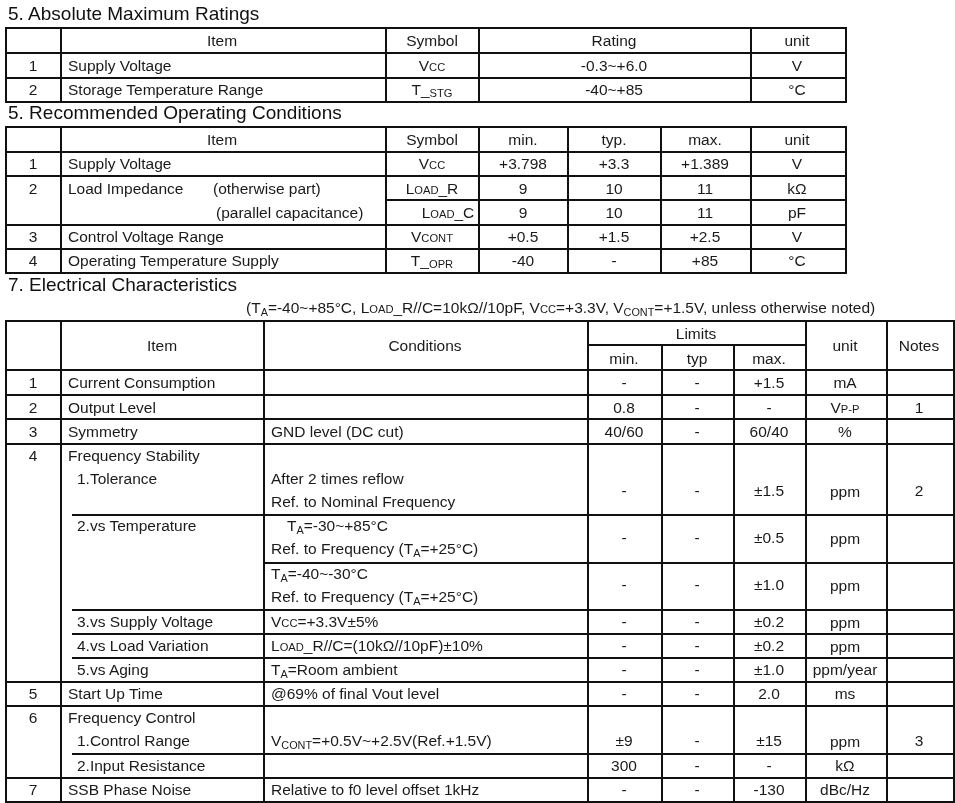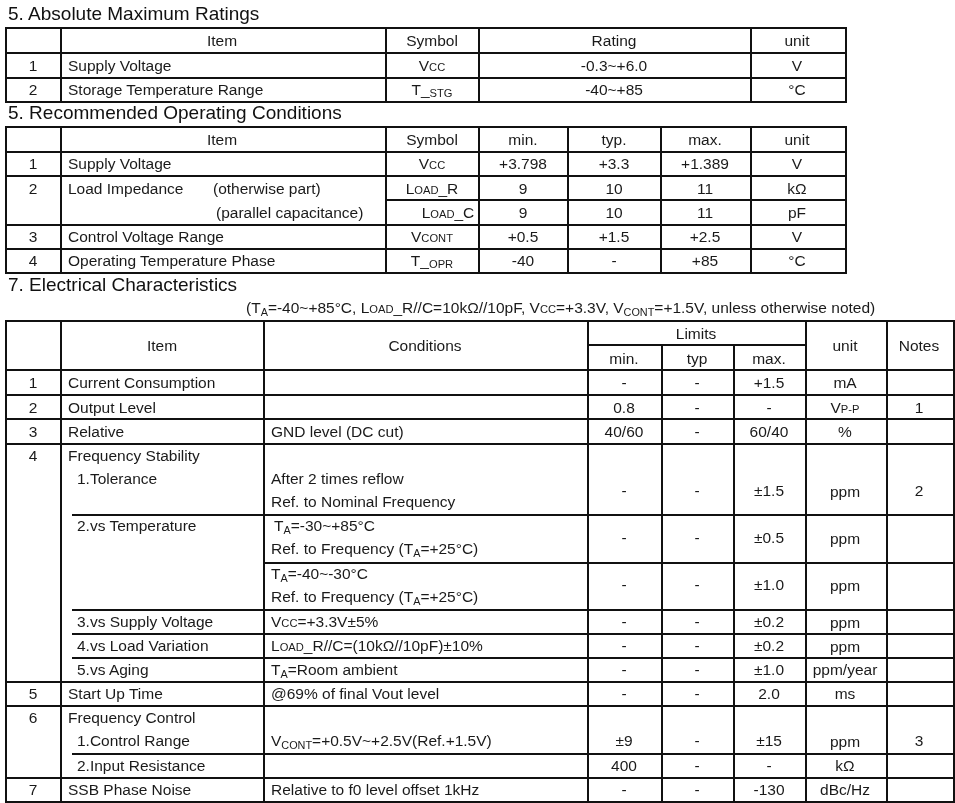--- a/index.html
+++ b/index.html
@@ -113,21 +113,21 @@
     <div class="t" style="left:68px;top:229px">Control Voltage Range</div>
     <div class="t c" style="left:432px;top:229px"><span>V</span><span class="sc">CONT</span></div>
     <div class="t c" style="left:523px;top:229px">+0.5</div>
     <div class="t c" style="left:614px;top:229px">+1.5</div>
     <div class="t c" style="left:705px;top:229px">+2.5</div>
     <div class="t c" style="left:797px;top:229px">V</div>
   </div>
 
   <div>
     <div class="t c" style="left:33px;top:253px">4</div>
-    <div class="t" style="left:68px;top:253px">Operating Temperature Phase</div>
+    <div class="t" style="left:68px;top:253px">Operating Temperature Supply</div>
     <div class="t c" style="left:432px;top:253px"><span>T_</span><span class="sc" style="vertical-align:-2px">OPR</span></div>
     <div class="t c" style="left:523px;top:253px">-40</div>
     <div class="t c" style="left:614px;top:253px">-</div>
     <div class="t c" style="left:705px;top:253px">+85</div>
     <div class="t c" style="left:797px;top:253px">°C</div>
   </div>
 </div>
 
 <div class="h" style="top:275px">7. Electrical Characteristics</div>
 <div class="t" style="left:246px;top:300px"><span>(T</span><sub>A</sub><span>=-40~+85°C, L</span><span class="sc">OAD</span><span>_R//C=10kΩ//10pF, V</span><span class="sc">CC</span><span>=+3.3V, V</span><sub>CONT</sub><span>=+1.5V, unless otherwise noted)</span></div>
@@ -184,21 +184,21 @@
     <div class="t" style="left:68px;top:400px">Output Level</div>
     <div class="t c" style="left:624px;top:400px">0.8</div>
     <div class="t c" style="left:697px;top:400px">-</div>
     <div class="t c" style="left:769px;top:400px">-</div>
     <div class="t c" style="left:845px;top:400px"><span>V</span><span class="sc">P-P</span></div>
     <div class="t c" style="left:919px;top:400px">1</div>
   </div>
 
   <div>
     <div class="t c" style="left:33px;top:424px">3</div>
-    <div class="t" style="left:68px;top:424px">Relative</div>
+    <div class="t" style="left:68px;top:424px">Symmetry</div>
     <div class="t" style="left:271px;top:424px">GND level (DC cut)</div>
     <div class="t c" style="left:624px;top:424px">40/60</div>
     <div class="t c" style="left:697px;top:424px">-</div>
     <div class="t c" style="left:769px;top:424px">60/40</div>
     <div class="t c" style="left:845px;top:424px">%</div>
   </div>
 
   <div>
     <div class="t c" style="left:33px;top:448px">4</div>
     <div class="t" style="left:68px;top:448px">Frequency Stability</div>
@@ -206,21 +206,21 @@
     <div class="t" style="left:77px;top:471px">1.Tolerance</div>
     <div class="t" style="left:271px;top:471px">After 2 times reflow</div>
     <div class="t" style="left:271px;top:494px">Ref. to Nominal Frequency</div>
     <div class="t c" style="left:624px;top:483px">-</div>
     <div class="t c" style="left:697px;top:483px">-</div>
     <div class="t c" style="left:769px;top:483px">±1.5</div>
     <div class="t c" style="left:845px;top:484px">ppm</div>
     <div class="t c" style="left:919px;top:483px">2</div>
 
     <div class="t" style="left:77px;top:518px">2.vs Temperature</div>
-    <div class="t" style="left:274px;top:518px"><span>T</span><sub>A</sub><span>=-30~+85°C</span></div>
+    <div class="t" style="left:287px;top:518px"><span>T</span><sub>A</sub><span>=-30~+85°C</span></div>
     <div class="t" style="left:271px;top:541px"><span>Ref. to Frequency (T</span><sub>A</sub><span>=+25°C)</span></div>
     <div class="t c" style="left:624px;top:530px">-</div>
     <div class="t c" style="left:697px;top:530px">-</div>
     <div class="t c" style="left:769px;top:530px">±0.5</div>
     <div class="t c" style="left:845px;top:531px">ppm</div>
 
     <div class="t" style="left:271px;top:566px"><span>T</span><sub>A</sub><span>=-40~-30°C</span></div>
     <div class="t" style="left:271px;top:589px"><span>Ref. to Frequency (T</span><sub>A</sub><span>=+25°C)</span></div>
     <div class="t c" style="left:624px;top:577px">-</div>
     <div class="t c" style="left:697px;top:577px">-</div>
@@ -264,21 +264,21 @@
     <div class="t" style="left:68px;top:710px">Frequency Control</div>
     <div class="t" style="left:77px;top:733px">1.Control Range</div>
     <div class="t" style="left:271px;top:733px"><span>V</span><sub>CONT</sub><span>=+0.5V~+2.5V(Ref.+1.5V)</span></div>
     <div class="t c" style="left:624px;top:733px">±9</div>
     <div class="t c" style="left:697px;top:733px">-</div>
     <div class="t c" style="left:769px;top:733px">±15</div>
     <div class="t c" style="left:845px;top:734px">ppm</div>
     <div class="t c" style="left:919px;top:733px">3</div>
 
     <div class="t" style="left:77px;top:758px">2.Input Resistance</div>
-    <div class="t c" style="left:624px;top:758px">400</div>
+    <div class="t c" style="left:624px;top:758px">300</div>
     <div class="t c" style="left:697px;top:758px">-</div>
     <div class="t c" style="left:769px;top:758px">-</div>
     <div class="t c" style="left:845px;top:758px">kΩ</div>
   </div>
 
   <div>
     <div class="t c" style="left:33px;top:782px">7</div>
     <div class="t" style="left:68px;top:782px">SSB Phase Noise</div>
     <div class="t" style="left:271px;top:782px">Relative to f0 level offset 1kHz</div>
     <div class="t c" style="left:624px;top:782px">-</div>

